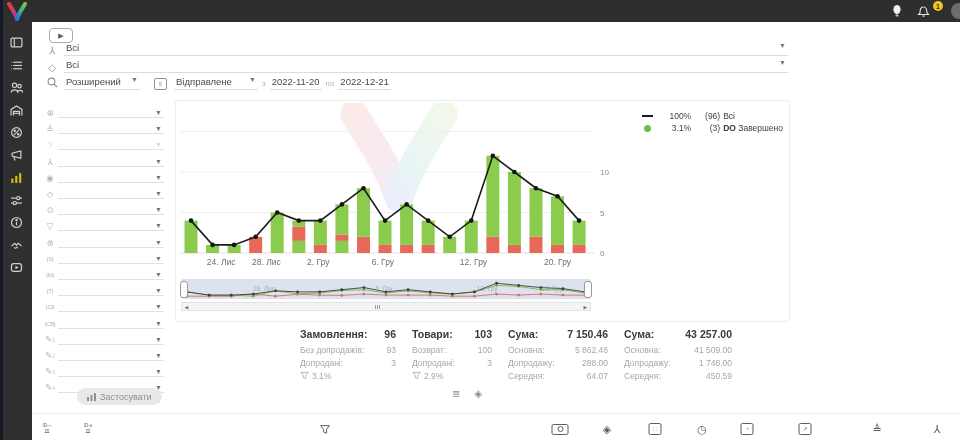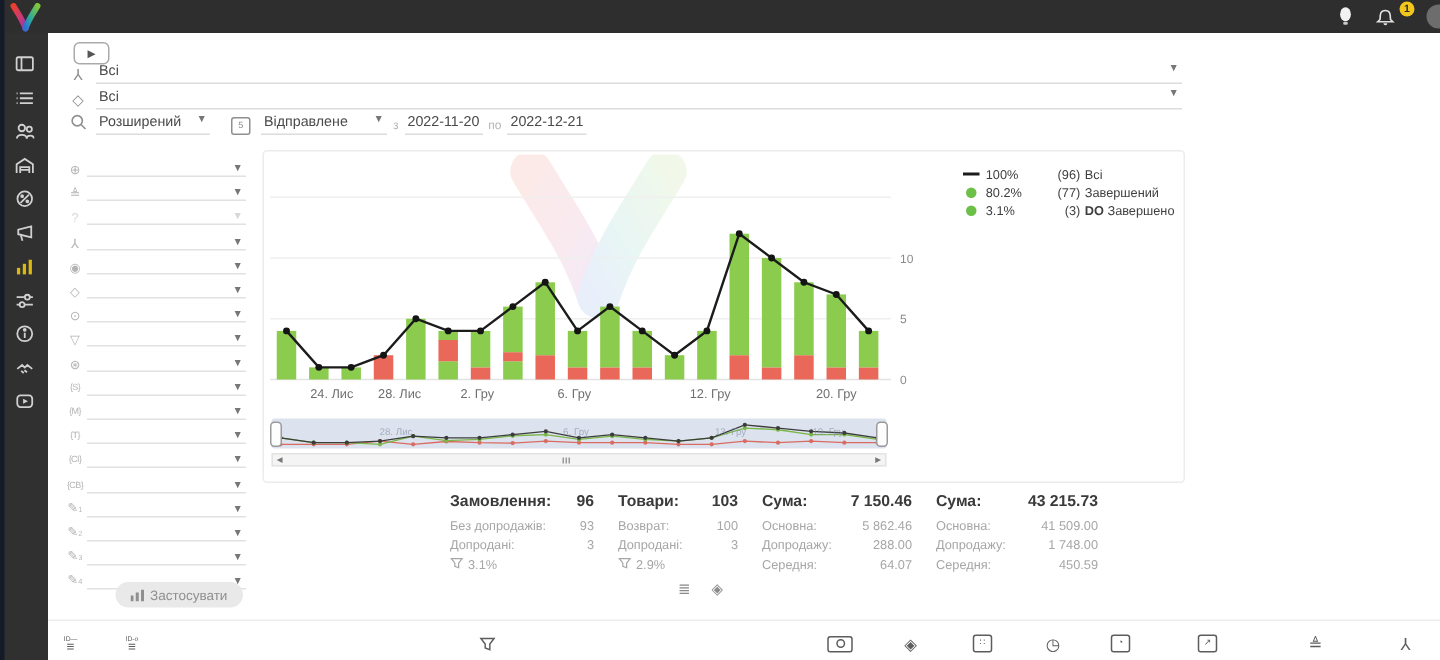--- a/index.html
+++ b/index.html
@@ -32,21 +32,21 @@
   .muted{color:#d8d8d8 !important;}
   .vartxt{font-size:6px !important;letter-spacing:-0.4px;}
   .sub{font-size:5px;color:#bbb;}
   .applybtn{left:77px;top:388px;height:17px;padding:0 10px;border-radius:9px;background:#e9e9e9;color:#8f8f8f;
             font-size:9px;display:flex;align-items:center;gap:4px;border:none;}
   
   .card{left:175px;top:100px;width:613px;height:220px;background:#fff;border:1px solid #ececec;border-radius:3px;}
   .legend{position:absolute;right:6px;top:9px;z-index:3;}
   .lgrow{display:grid;grid-template-columns:14px 34px 26px auto;gap:3px;align-items:center;
          height:12px;font-size:8.5px;color:#3f3f3f;cursor:pointer;}
-  .lgrow .pct{}
+  .lgrow .pct{text-align:right;}
   .lgrow .cnt{text-align:right;}
   .dot{width:7px;height:7px;border-radius:50%;margin:0 auto;}
   .lmark{width:11px;height:2px;background:#1c1c1c;margin:0 auto;}
   .wm{position:absolute;left:118px;top:2px;opacity:0.10;z-index:0;}
   .navi{position:absolute;left:5px;top:178px;width:410px;height:20px;background:#dce3ee;border-radius:2px;z-index:2;}
   .nlab{position:absolute;top:6px;font-size:6.5px;color:#7d8aa0;opacity:.6;transform:translateX(-50%);}
   .handle{position:absolute;top:2px;width:6px;height:15px;background:#fdfdfd;border:1px solid #9a9a9a;border-radius:3px;z-index:3;}
   .sbar{position:absolute;left:5px;top:201px;width:410px;height:9px;background:#f4f4f4;border:1px solid #e3e3e3;
         box-sizing:border-box;display:flex;align-items:center;z-index:2;}
   .sarr{width:9px;height:100%;display:flex;align-items:center;justify-content:center;font-size:5px;color:#777;}
@@ -441,26 +441,20 @@
       </svg>
     <div class="legend" id="legend">
         <div class="lgrow">
           <span class="lmark"></span>
           <span class="pct">100%</span>
           <span class="cnt">(96)</span>
           <span>Всі</span>
         </div>
         <div class="lgrow">
           <span class="dot" style="background: rgb(108, 191, 71);"></span>
-          <span class="pct">80.2%</span>
-          <span class="cnt">(77)</span>
-          <span>Завершений</span>
-        </div>
-        <div class="lgrow">
-          <span class="dot" style="background: rgb(108, 191, 71);"></span>
           <span class="pct">3.1%</span>
           <span class="cnt">(3)</span>
           <span><b>DO</b> Завершено</span>
         </div>
       </div>
     <div class="navi">
       <svg id="navi-svg" width="410" height="20" viewBox="0 0 410 20">
           <polyline points="6,17.2 28.11111111111111,17.2 50.22222222222222,17.2 72.33333333333333,15.04 94.44444444444444,17.2 116.55555555555556,15.309999999999999 138.66666666666666,16.119999999999997 160.77777777777777,16.39 182.88888888888889,15.04 205,16.119999999999997 227.11111111111111,16.119999999999997 249.22222222222223,16.119999999999997 271.3333333333333,17.2 293.44444444444446,17.2 315.55555555555554,15.04 337.6666666666667,16.119999999999997 359.77777777777777,15.04 381.88888888888886,16.119999999999997 404,16.119999999999997" fill="none" stroke="#d96b62" stroke-width="0.9"></polyline>
           <circle cx="6" cy="17.2" r="1.4" fill="#d96b62"></circle>
           <circle cx="28.11111111111111" cy="17.2" r="1.4" fill="#d96b62"></circle>
@@ -597,21 +591,21 @@
           <span>288.00</span>
         </div>
         <div class="srow">
           <span>Середня:</span>
           <span>64.07</span>
         </div>
       </div>
       <div class="scol" style="width: 108px;">
         <div class="shead">
           <span>Сума:</span>
-          <span>43 215.73</span>
+          <span>43 257.00</span>
         </div>
         <div class="srow">
           <span>Основна:</span>
           <span>41 509.00</span>
         </div>
         <div class="srow">
           <span>Допродажу:</span>
           <span>1 748.00</span>
         </div>
         <div class="srow">

